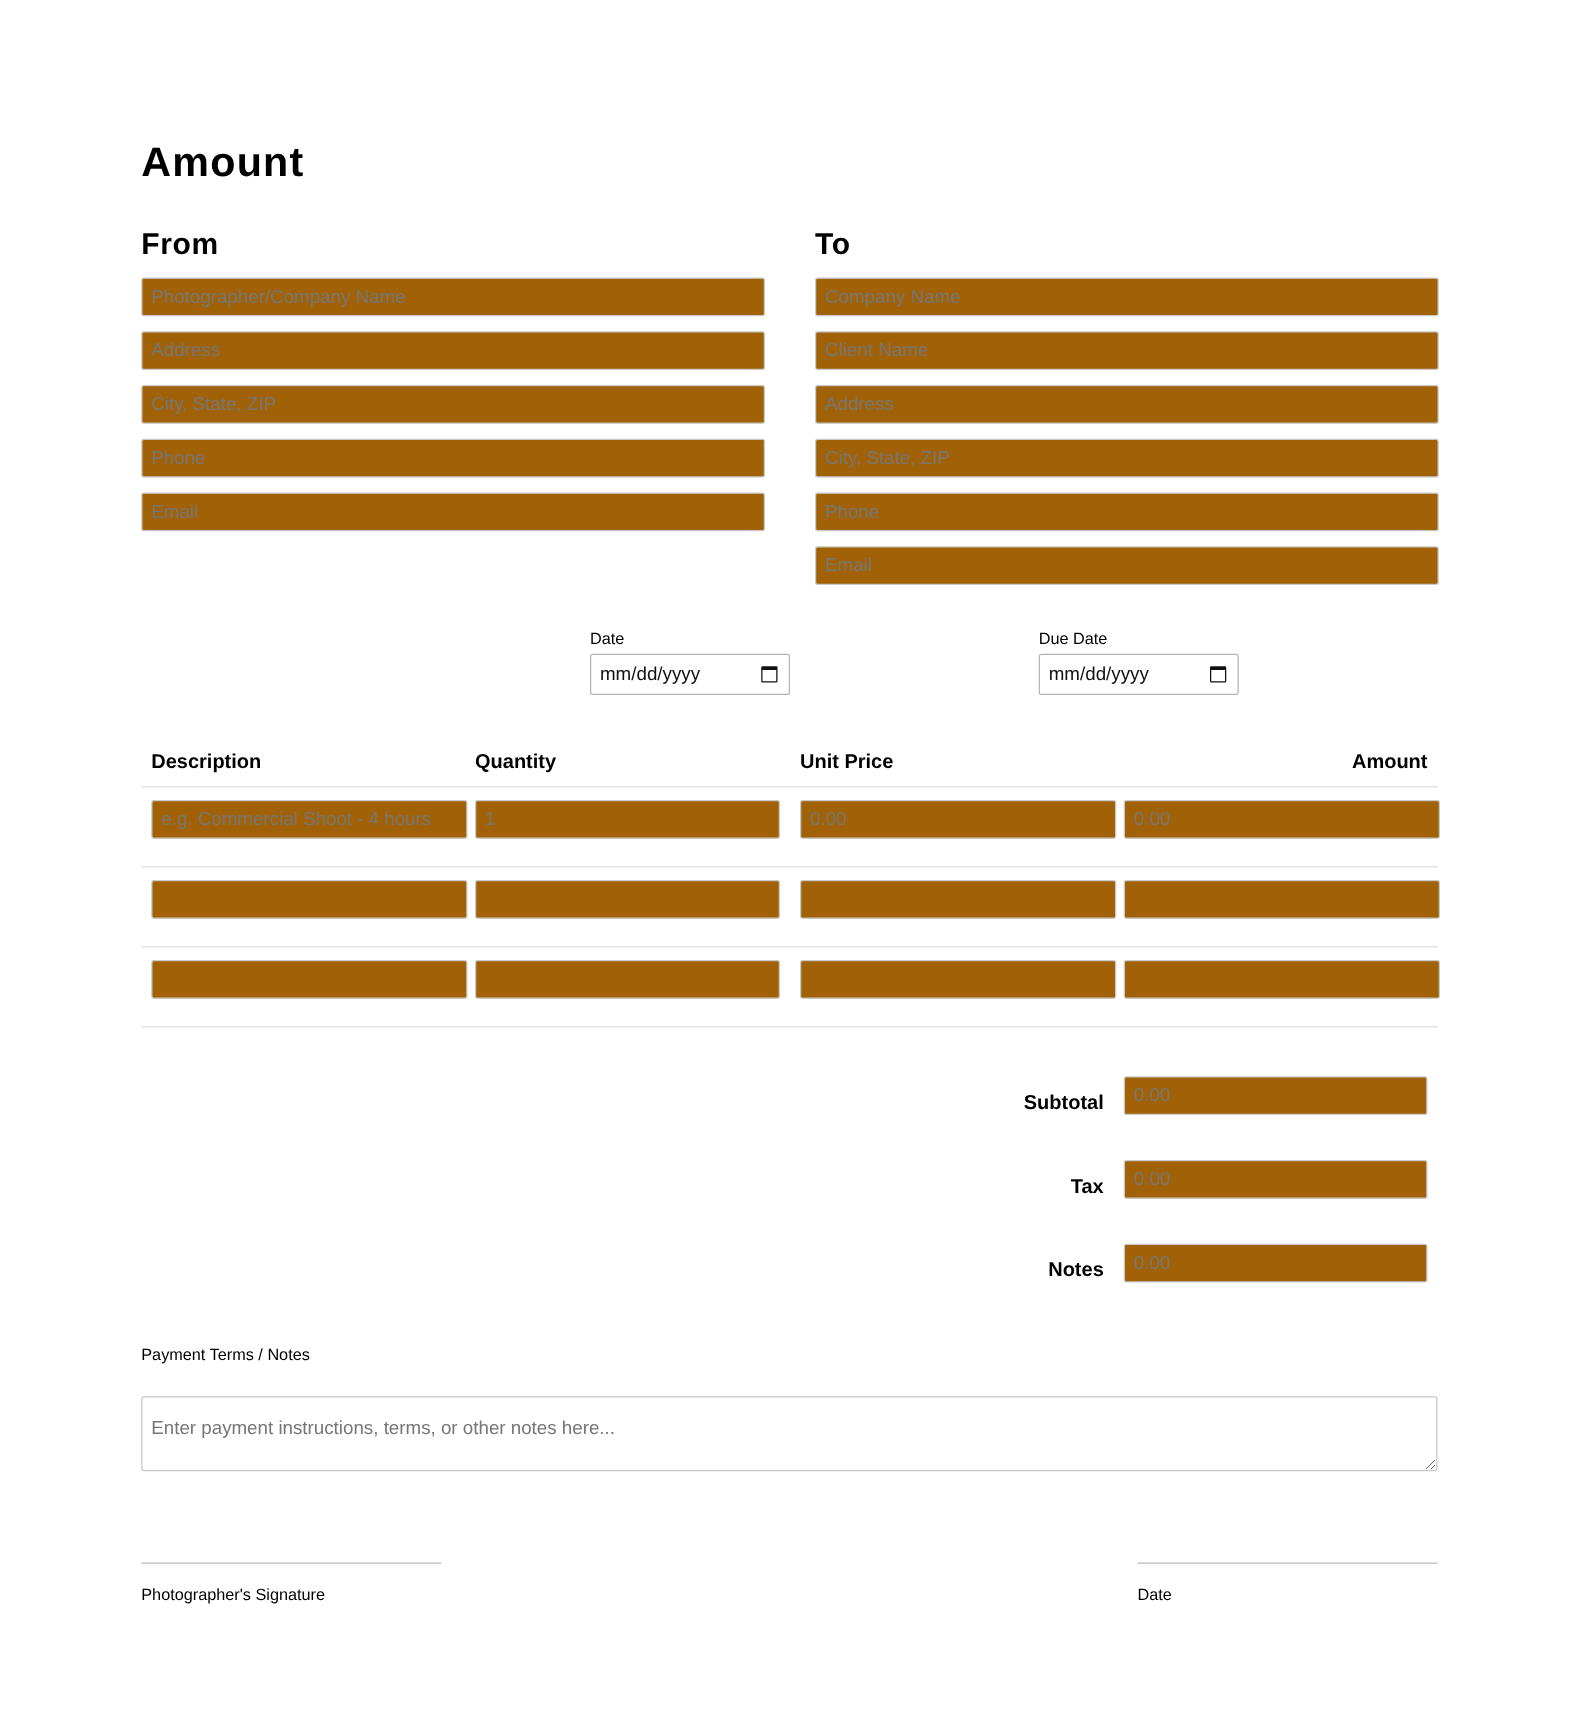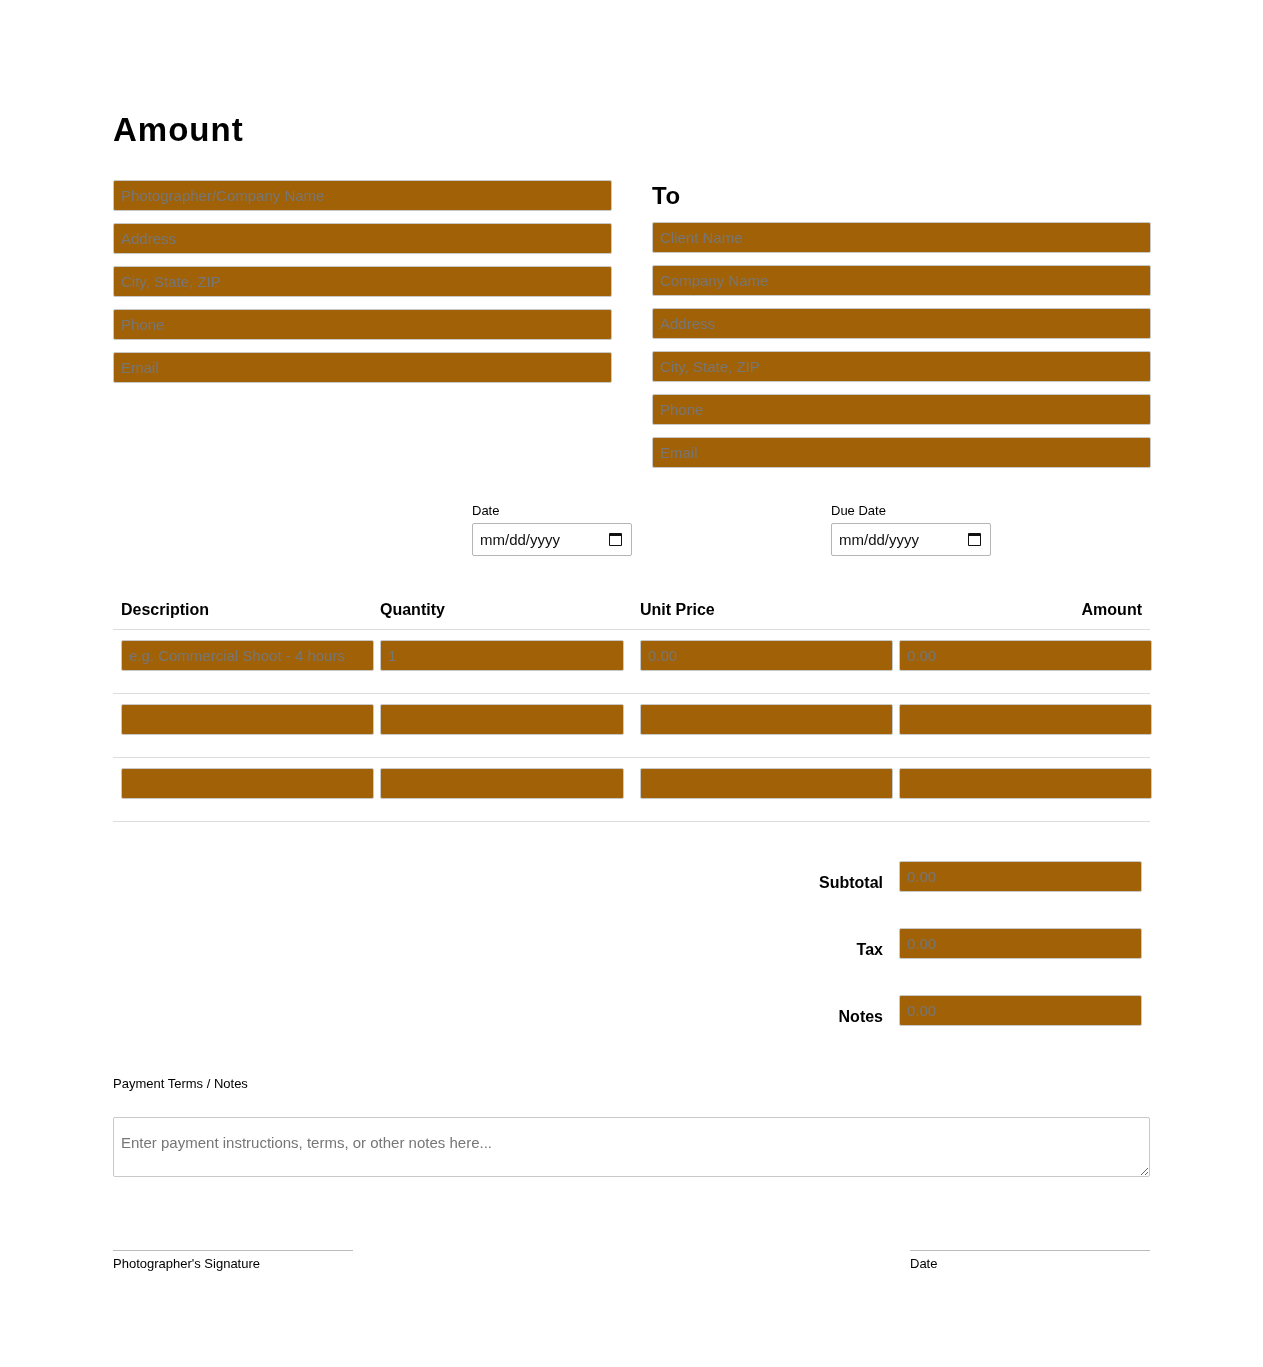--- a/index.html
+++ b/index.html
@@ -180,45 +180,46 @@
       font-size: 15px;
       resize: vertical;
       outline: none;
     }
     .notes textarea::placeholder { color: #767676; }
     .sig {
       position: absolute;
       top: 1250px;
       width: 240px;
       border-top: 1px solid #bbbbbb;
-      padding-top: 5px;
+      padding-top: 17px;
       font-size: 13px;
       line-height: 16px;
     }
     .sig.left { left: 0; }
     .sig.right { left: 797px; }
   </style>
 </head>
 <body>
 
 <div class="page">
   <h1 class="title">Amount</h1>
 
   <section class="party from">
+    <h2>From</h2>
     <input class="field" type="text" placeholder="Photographer/Company Name" style="">
     <input class="field" type="text" placeholder="Address" style="">
     <input class="field" type="text" placeholder="City, State, ZIP" style="">
     <input class="field" type="text" placeholder="Phone" style="">
     <input class="field" type="text" placeholder="Email" style="">
   </section>
 
   <section class="party to">
     <h2>To</h2>
+    <input class="field" type="text" placeholder="Company Name" style="">
     <input class="field" type="text" placeholder="Client Name" style="">
-    <input class="field" type="text" placeholder="Company Name" style="">
     <input class="field" type="text" placeholder="Address" style="">
     <input class="field" type="text" placeholder="City, State, ZIP" style="">
     <input class="field" type="text" placeholder="Phone" style="">
     <input class="field" type="text" placeholder="Email" style="">
   </section>
 
   <section class="meta">
     <div class="meta-col" style="left:359px;">
       <label>Date</label>
       <div class="date-input">

